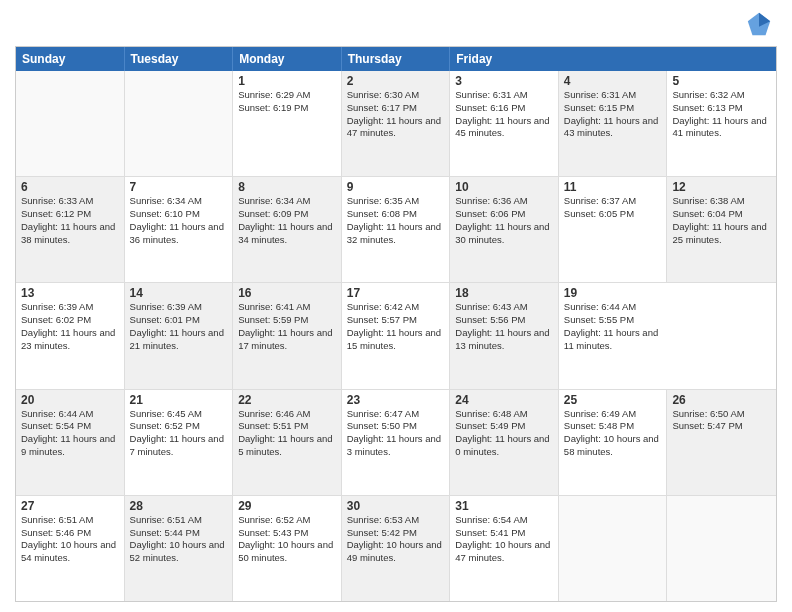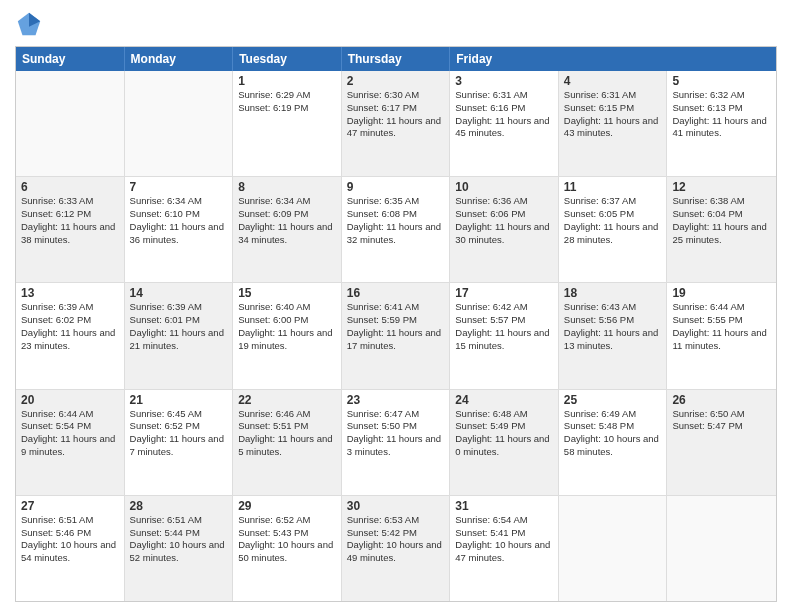--- a/index.html
+++ b/index.html
@@ -9,20 +9,21 @@
       font-family: Arial, sans-serif;
       background: #fff;
       overflow: hidden;
     }
     .page {
       width: 792px;
       height: 612px;
       padding: 10px 15px;
       display: flex;
       flex-direction: column;
+      align-items: flex-end;
     }
     .header {
       display: flex;
       justify-content: space-between;
       align-items: flex-start;
       margin-bottom: 8px;
     }
     .logo {
       display: flex;
       align-items: center;
@@ -125,22 +126,22 @@
     </div>
     <div class="title-block">
       <div class="month-title"></div>
       <div class="location"></div>
     </div>
   </div>
 
   <div class="calendar">
     <div class="cal-header">
     <div class="cal-header-cell">Sunday</div>
+        <div class="cal-header-cell">Tuesday</div>
         <div class="cal-header-cell">Monday</div>
-        <div class="cal-header-cell">Tuesday</div>
         <div class="cal-header-cell">Thursday</div>
         <div class="cal-header-cell">Friday</div>
       </div>
     <div class="cal-body">
     <div class="cal-row">
           <div class="cal-cell empty"></div>
           <div class="cal-cell empty"></div>
           <div class="cal-cell">
             <div class="day-num">1</div>
             <div class="cell-line">Sunrise: 6:29 AM</div>
@@ -199,47 +200,40 @@
           <div class="cal-cell shaded">
             <div class="day-num">10</div>
             <div class="cell-line">Sunrise: 6:36 AM</div>
             <div class="cell-line">Sunset: 6:06 PM</div>
             <div class="cell-line">Daylight: 11 hours and 30 minutes.</div>
           </div>
           <div class="cal-cell">
             <div class="day-num">11</div>
             <div class="cell-line">Sunrise: 6:37 AM</div>
             <div class="cell-line">Sunset: 6:05 PM</div>
-            <div class="cell-line">Daylight: 11 hours and 28 minutes.</div>
           </div>
           <div class="cal-cell shaded">
             <div class="day-num">12</div>
             <div class="cell-line">Sunrise: 6:38 AM</div>
             <div class="cell-line">Sunset: 6:04 PM</div>
             <div class="cell-line">Daylight: 11 hours and 25 minutes.</div>
           </div>
         </div>
         <div class="cal-row">
           <div class="cal-cell">
             <div class="day-num">13</div>
             <div class="cell-line">Sunrise: 6:39 AM</div>
             <div class="cell-line">Sunset: 6:02 PM</div>
             <div class="cell-line">Daylight: 11 hours and 23 minutes.</div>
           </div>
           <div class="cal-cell shaded">
             <div class="day-num">14</div>
             <div class="cell-line">Sunrise: 6:39 AM</div>
             <div class="cell-line">Sunset: 6:01 PM</div>
             <div class="cell-line">Daylight: 11 hours and 21 minutes.</div>
-          </div>
-          <div class="cal-cell">
-            <div class="day-num">15</div>
-            <div class="cell-line">Sunrise: 6:40 AM</div>
-            <div class="cell-line">Sunset: 6:00 PM</div>
-            <div class="cell-line">Daylight: 11 hours and 19 minutes.</div>
           </div>
           <div class="cal-cell shaded">
             <div class="day-num">16</div>
             <div class="cell-line">Sunrise: 6:41 AM</div>
             <div class="cell-line">Sunset: 5:59 PM</div>
             <div class="cell-line">Daylight: 11 hours and 17 minutes.</div>
           </div>
           <div class="cal-cell">
             <div class="day-num">17</div>
             <div class="cell-line">Sunrise: 6:42 AM</div>

